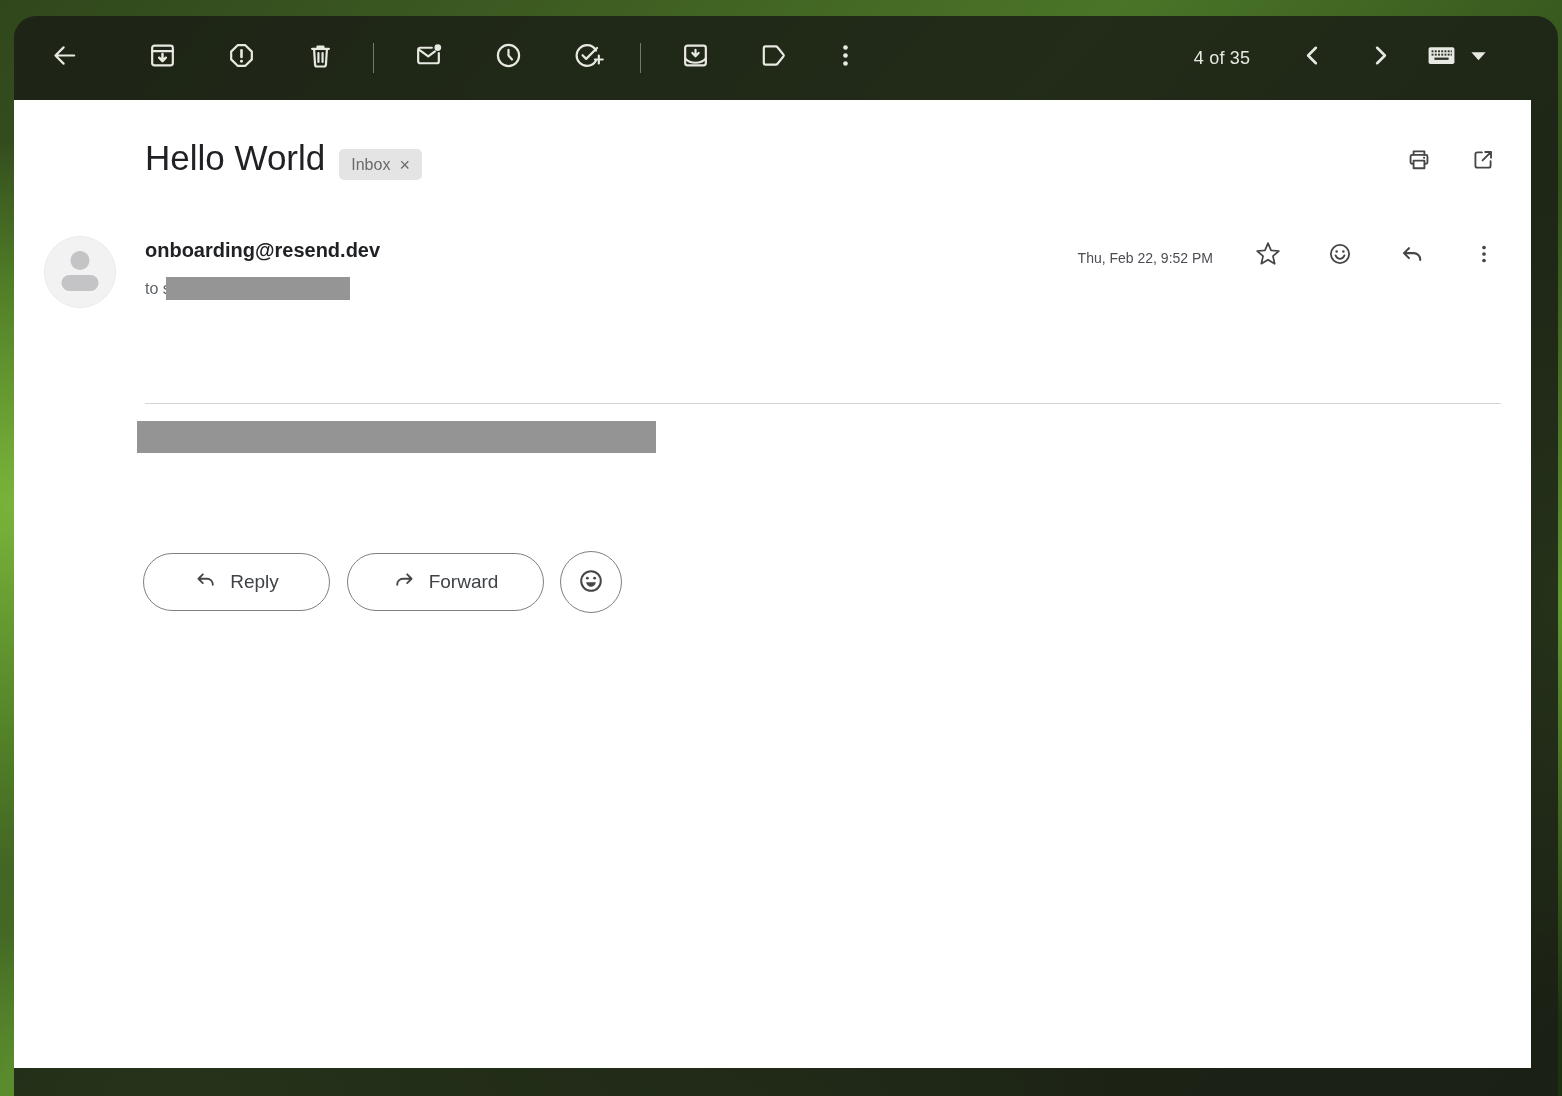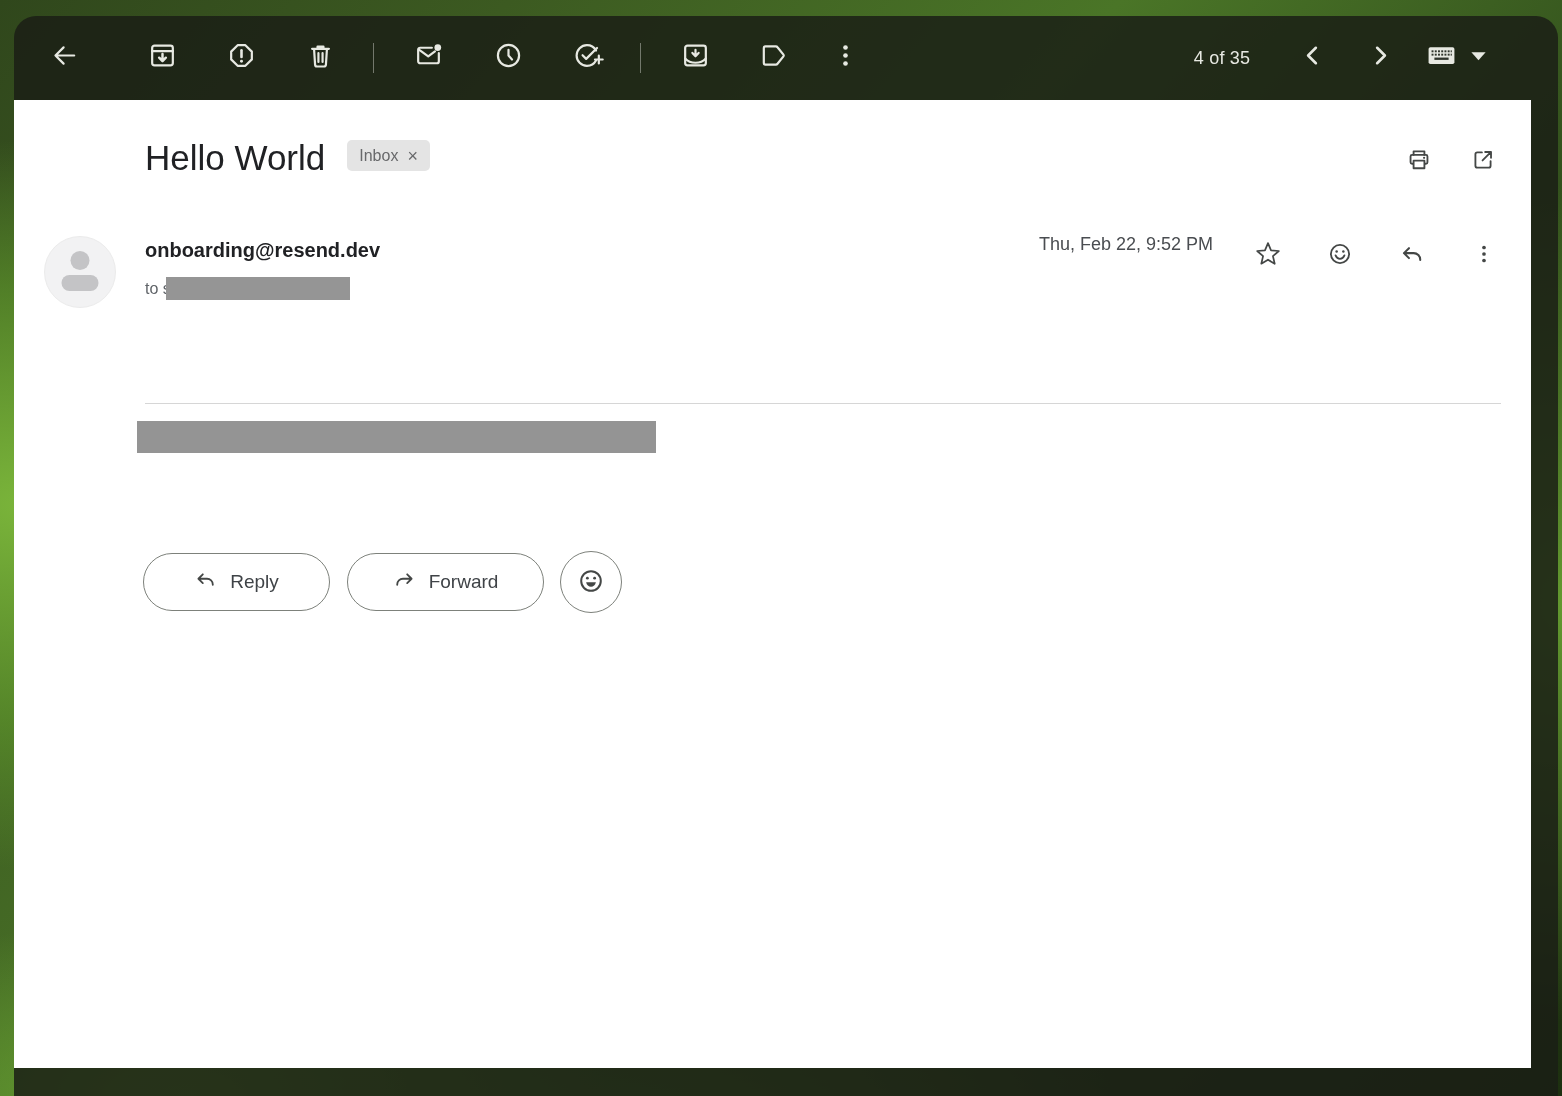--- a/index.html
+++ b/index.html
@@ -33,24 +33,24 @@
   .tb-sep { position:absolute; top:27px; width:1px; height:30px; background:rgba(231,233,226,0.42); }
   .tb-pagination {
     position:absolute; top:0; height:84px; left:1148px; width:120px;
     display:flex; align-items:center; justify-content:center;
     color:#e7e9e2; font-size:18px; letter-spacing:.2px;
   }
 
   
   .card { position:absolute; left:0; top:84px; width:1517px; height:968px; background:#ffffff; }
 
-  .subject-row { position:absolute; left:131px; top:36px; display:flex; align-items:flex-start; }
+  .subject-row { position:absolute; left:131px; top:36px; display:flex; align-items:flex-end; }
   .subject { font-size:35px; color:#202124; font-weight:400; line-height:44px; }
   .chip {
-    margin-left:22px; margin-top:4px; height:31px; background:#e4e4e4; border-radius:5px;
+    margin-left:14px; margin-top:4px; height:31px; background:#e4e4e4; border-radius:5px;
     display:flex; align-items:center; padding:0 12px; gap:9px; cursor:default;
   }
   .chip-label { font-size:16px; color:#68696b; }
   .chip-x { font-size:18px; color:#68696b; cursor:pointer; line-height:1; }
 
   .icon-btn {
     position:absolute; width:48px; height:48px; border:none; background:transparent; border-radius:50%;
     display:flex; align-items:center; justify-content:center; cursor:pointer;
   }
   .dk-stroke { stroke:#444746; fill:none; stroke-width:1.7; stroke-linecap:round; stroke-linejoin:round; }
@@ -60,21 +60,21 @@
   .avatar {
     position:absolute; left:30px; top:136px; width:72px; height:72px; border-radius:50%;
     background:#f2f2f3; border:1px solid #ebebeb; overflow:hidden;
     display:flex; align-items:center; justify-content:center;
   }
   .sender { position:absolute; left:131px; top:139px; font-size:20px; font-weight:700; color:#202124; }
   .to-row { position:absolute; left:131px; top:177px; display:flex; align-items:center; height:23px; }
   .to-text { font-size:16px; color:#5f6368; white-space:pre; }
   .redact1 { width:184px; height:23px; background:#959595; margin-left:-5px; }
 
-  .date { position:absolute; top:134px; right:318px; font-size:18px; color:#4a4d51; white-space:nowrap;text-align:center; }
+  .date { position:absolute; top:150px; right:318px; font-size:14px; color:#4a4d51; white-space:nowrap;text-align:center; }
 
   .body-line { position:absolute; left:131px; top:250px; font-size:19px; color:#202124; }
   .body-line b { font-weight:700; }
 
   .divider { position:absolute; left:131px; top:303px; width:1356px; height:1px; background:#d6d6d6; }
   .redact2 { position:absolute; left:123px; top:321px; width:519px; height:32px; background:#949494; }
 
   .pill {
     position:absolute; top:453px; height:58px; border-radius:29px; background:#fff;
     border:1px solid #7d817b; display:flex; align-items:center; justify-content:center; gap:13px;

